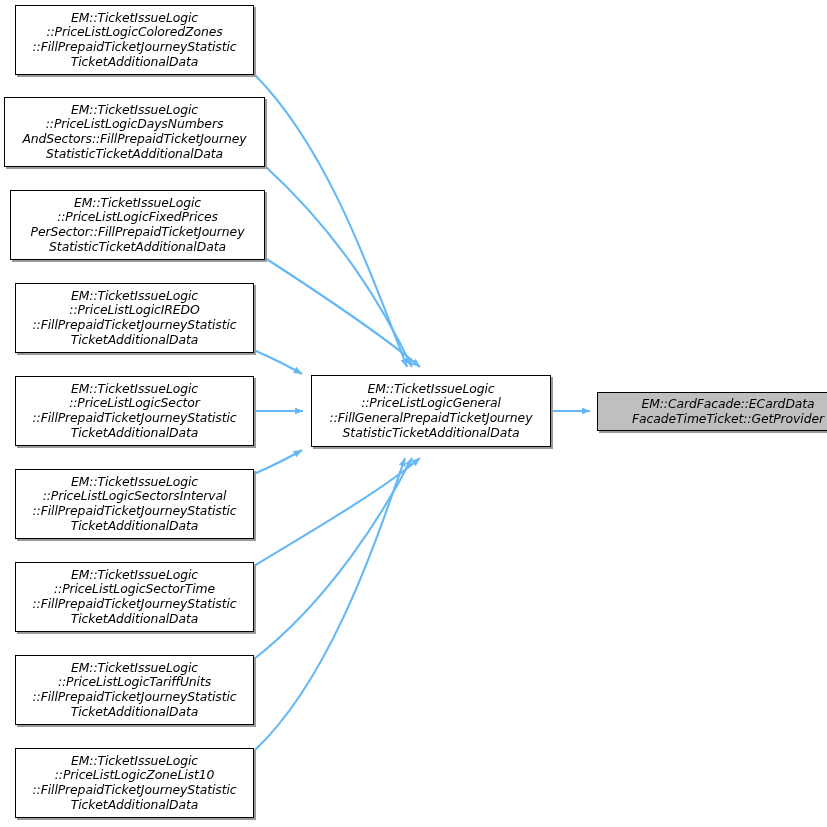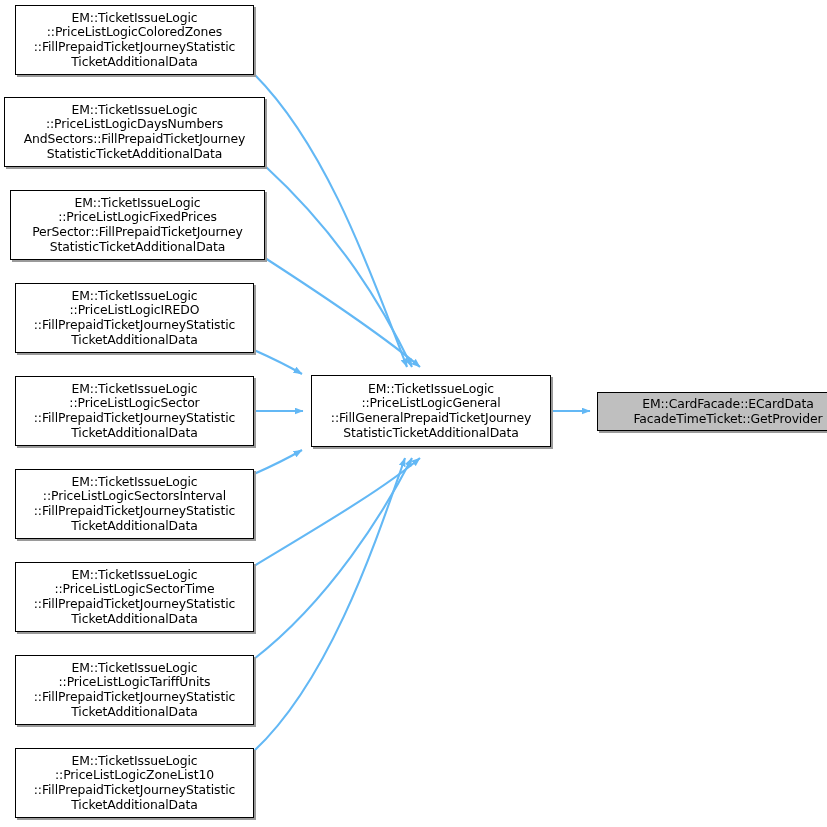--- a/index.html
+++ b/index.html
@@ -37,20 +37,21 @@
     color: #000000;
     letter-spacing: -0.1px;
     box-shadow: 2px 2px 0 0 #9a9a9a;
     z-index: 2;
   }
   .node .label {
     display: block;
     width: 100%;
     padding: 0 2px;
     white-space: pre-line;
+    font-style: italic;
   }
   .node.highlight {
     background: #bfbfbf;
   }
   .node.center {
     background: #ffffff;
   }
 </style>
 </head>
 <body>

